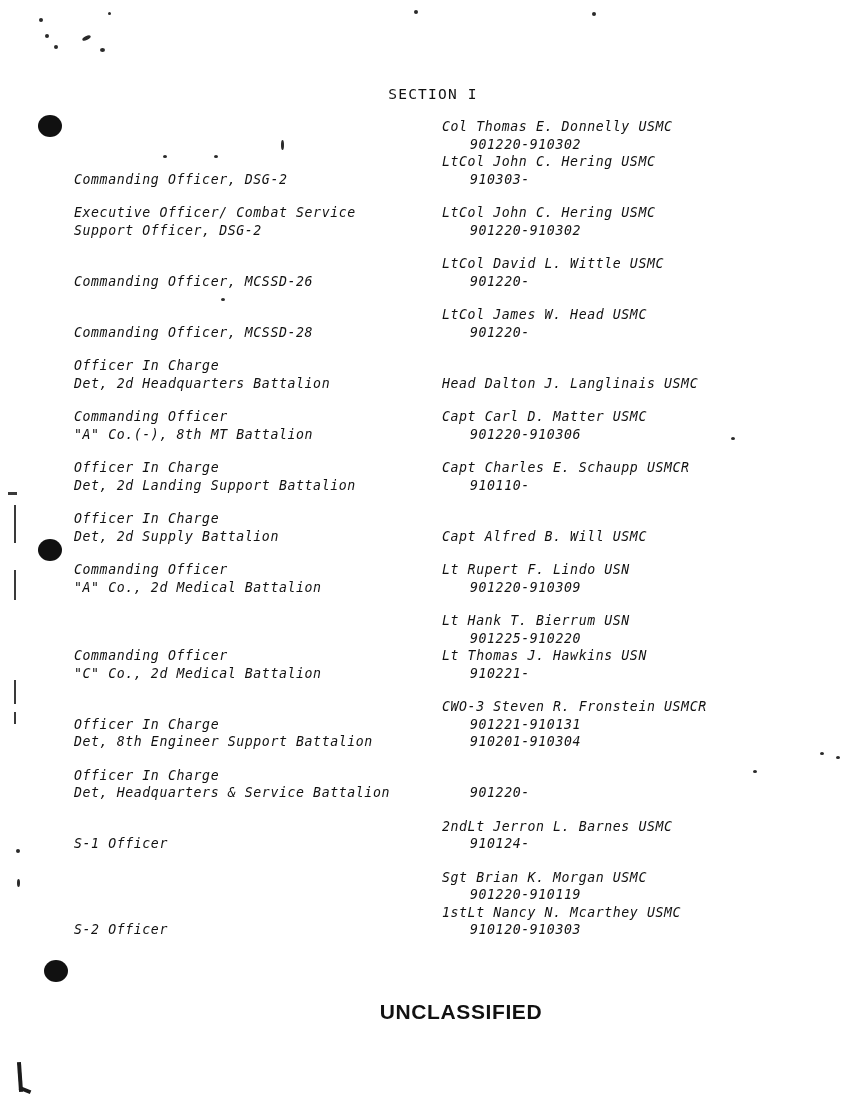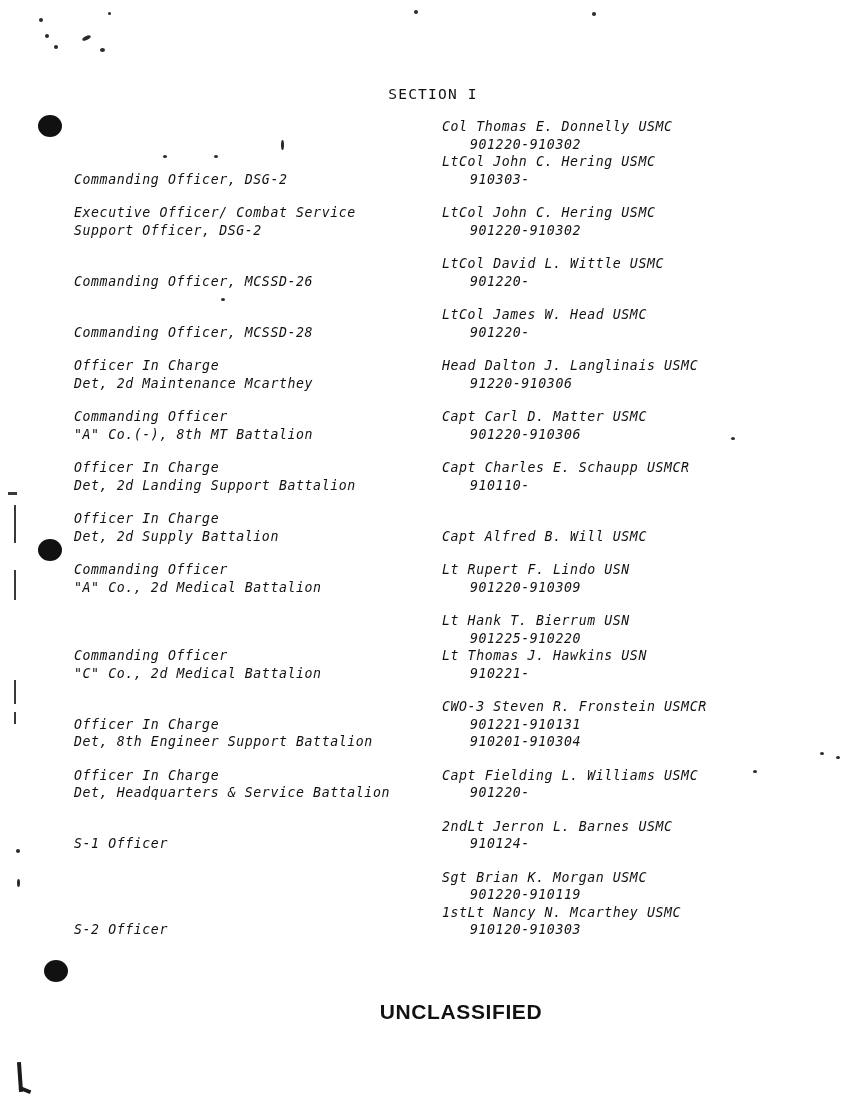--- a/index.html
+++ b/index.html
@@ -219,25 +219,24 @@
           <div class="people">
             <div class="person">
               <span class="name">LtCol James W. Head  USMC</span>
               <span class="dates">901220-</span>
             </div>
           </div>
         </div>
       </div>
       <div class="entry">
         <div class="entry-row">
-          <div class="billet"><span>Officer In Charge</span><span class="line2">Det, 2d Maintenance Mcarthey</span></div>
+          <div class="billet"><span>Officer In Charge</span><span class="line2">Det, 2d Headquarters Battalion</span></div>
           <div class="people">
             <div class="person">
               <span class="name">Head Dalton J. Langlinais USMC</span>
-              <span class="dates">91220-910306</span>
             </div>
           </div>
         </div>
       </div>
       <div class="entry">
         <div class="entry-row">
           <div class="billet"><span>Commanding Officer</span><span class="line2">"A" Co.(-), 8th MT Battalion</span></div>
           <div class="people">
             <div class="person">
               <span class="name">Capt Carl D. Matter  USMC</span>
@@ -305,21 +304,20 @@
               <span class="dates">910201-910304</span>
             </div>
           </div>
         </div>
       </div>
       <div class="entry">
         <div class="entry-row">
           <div class="billet"><span>Officer In Charge</span><span class="line2">Det, Headquarters &amp; Service Battalion</span></div>
           <div class="people">
             <div class="person">
-              <span class="name">Capt Fielding L. Williams USMC</span>
               <span class="dates">901220-</span>
             </div>
           </div>
         </div>
       </div>
       <div class="entry">
         <div class="entry-row">
           <div class="billet"><span>S-1 Officer</span></div>
           <div class="people">
             <div class="person">

